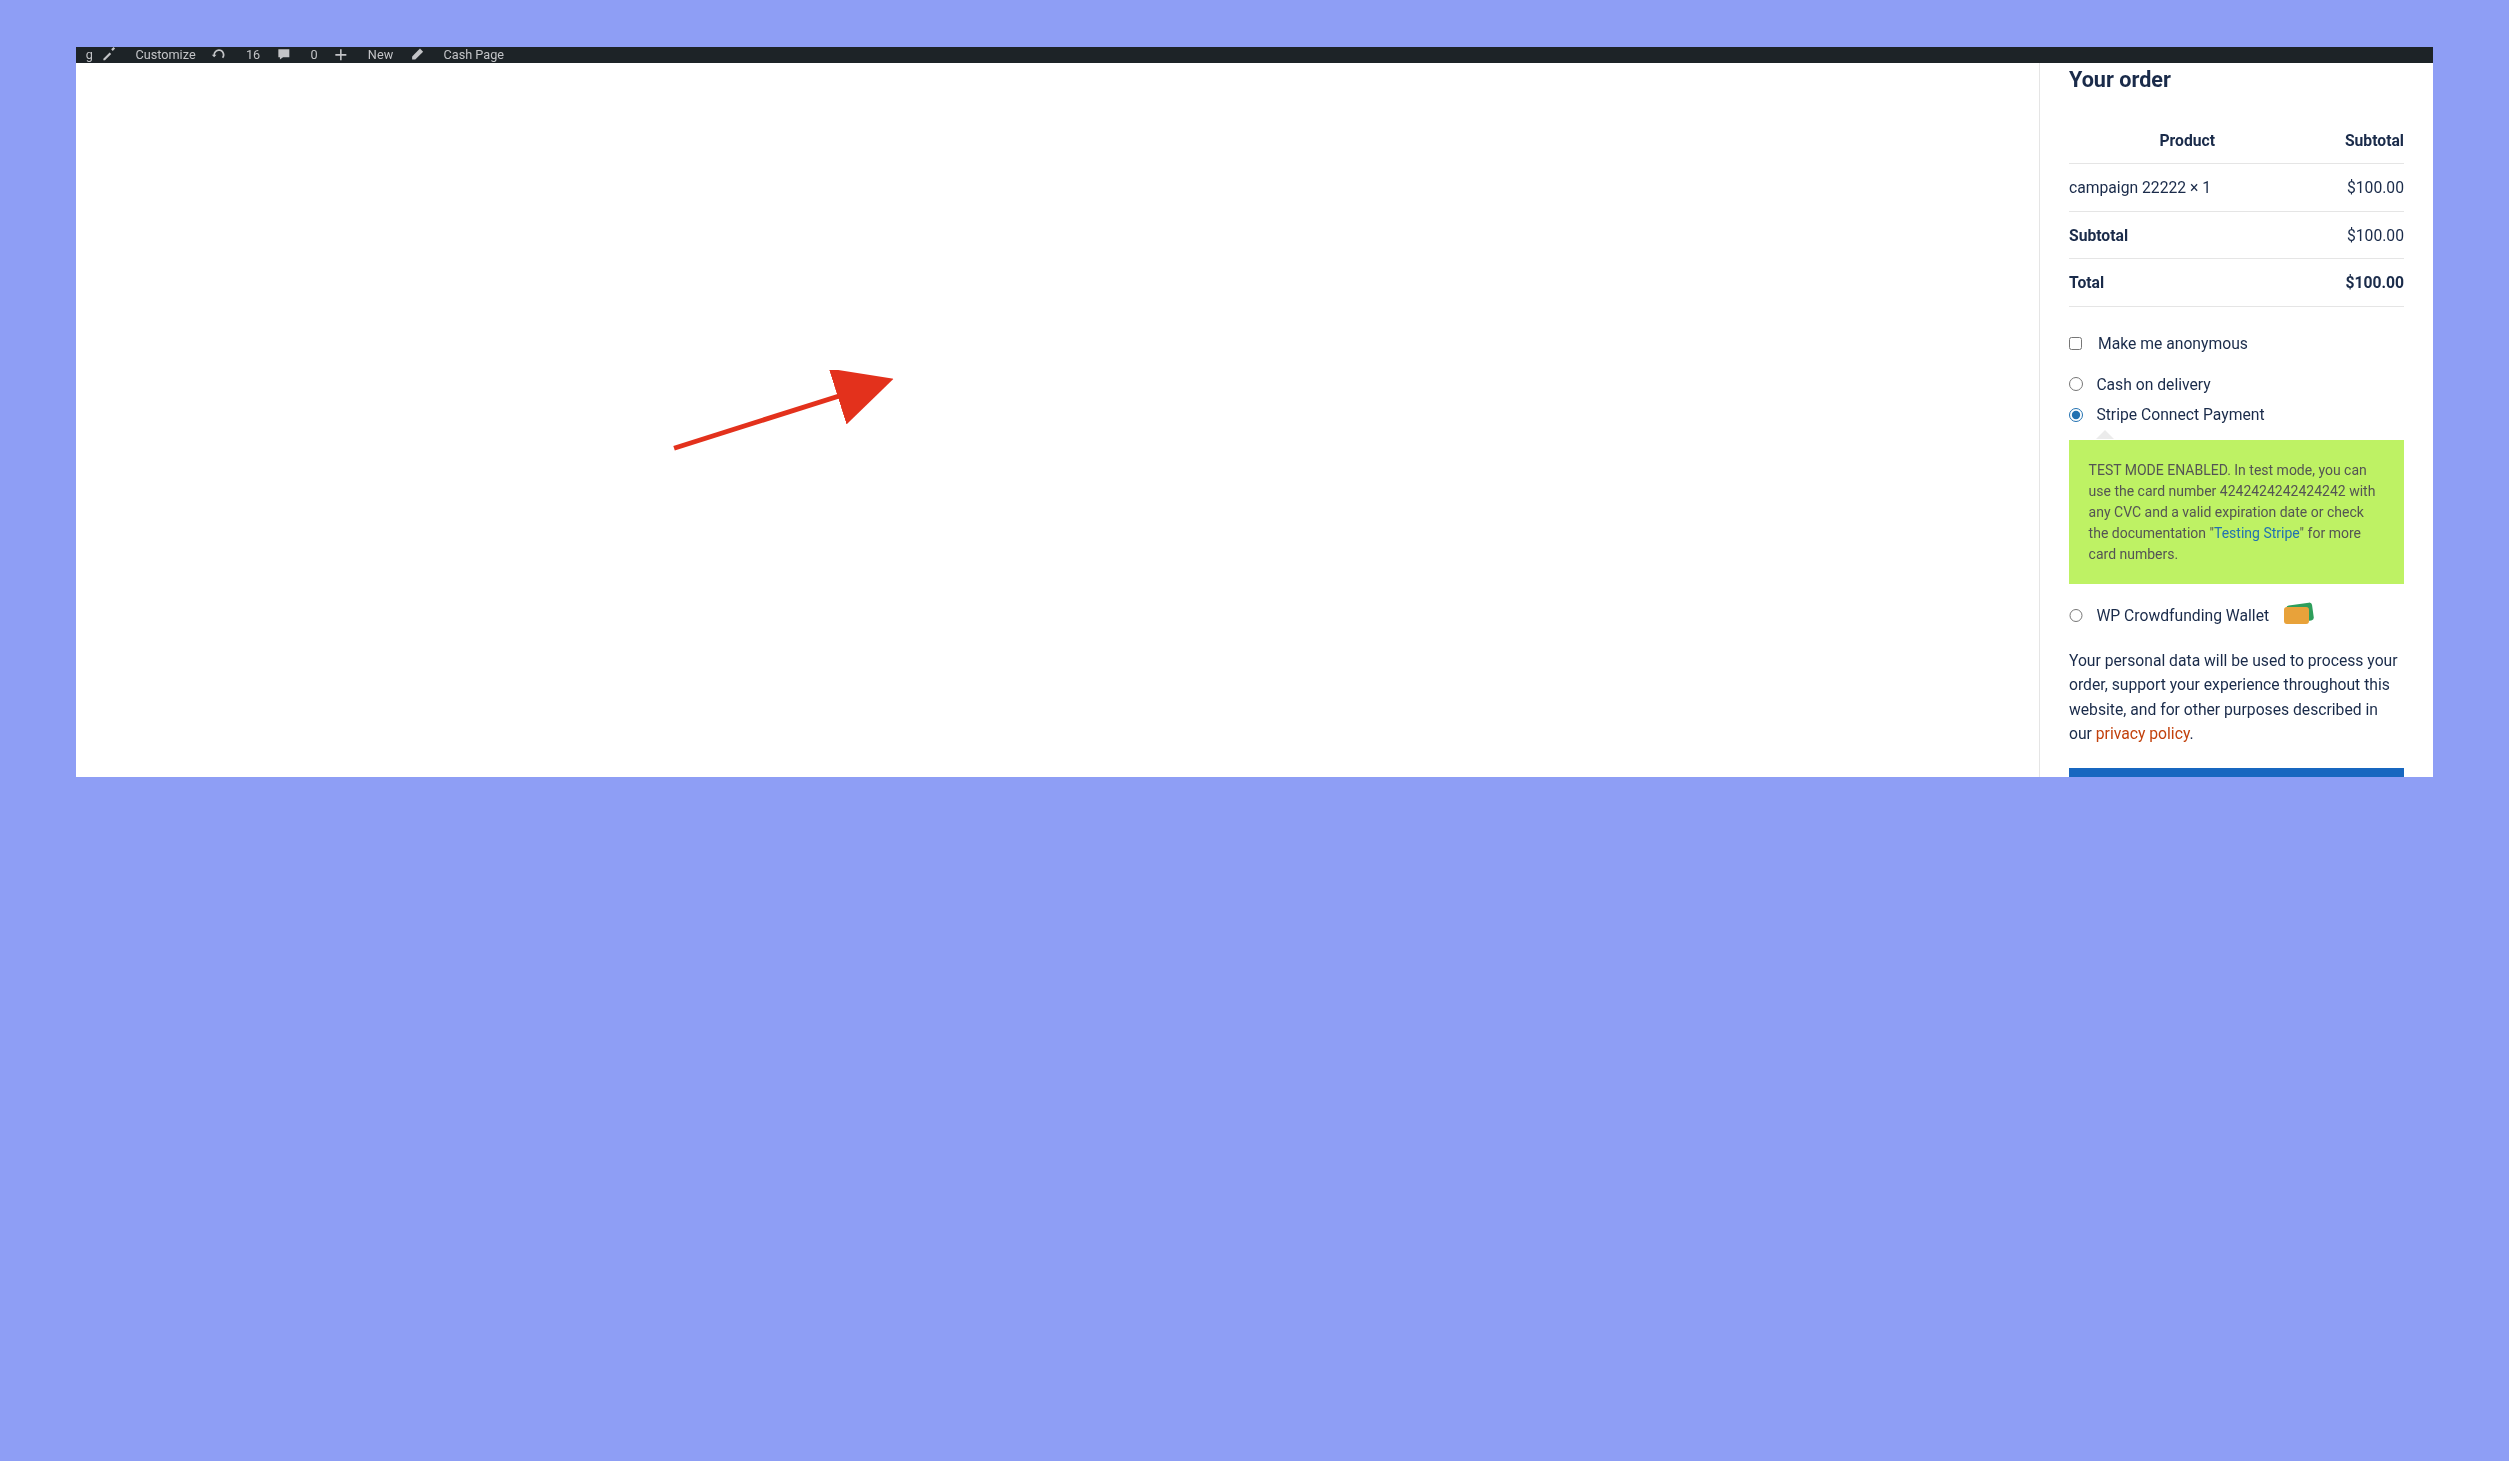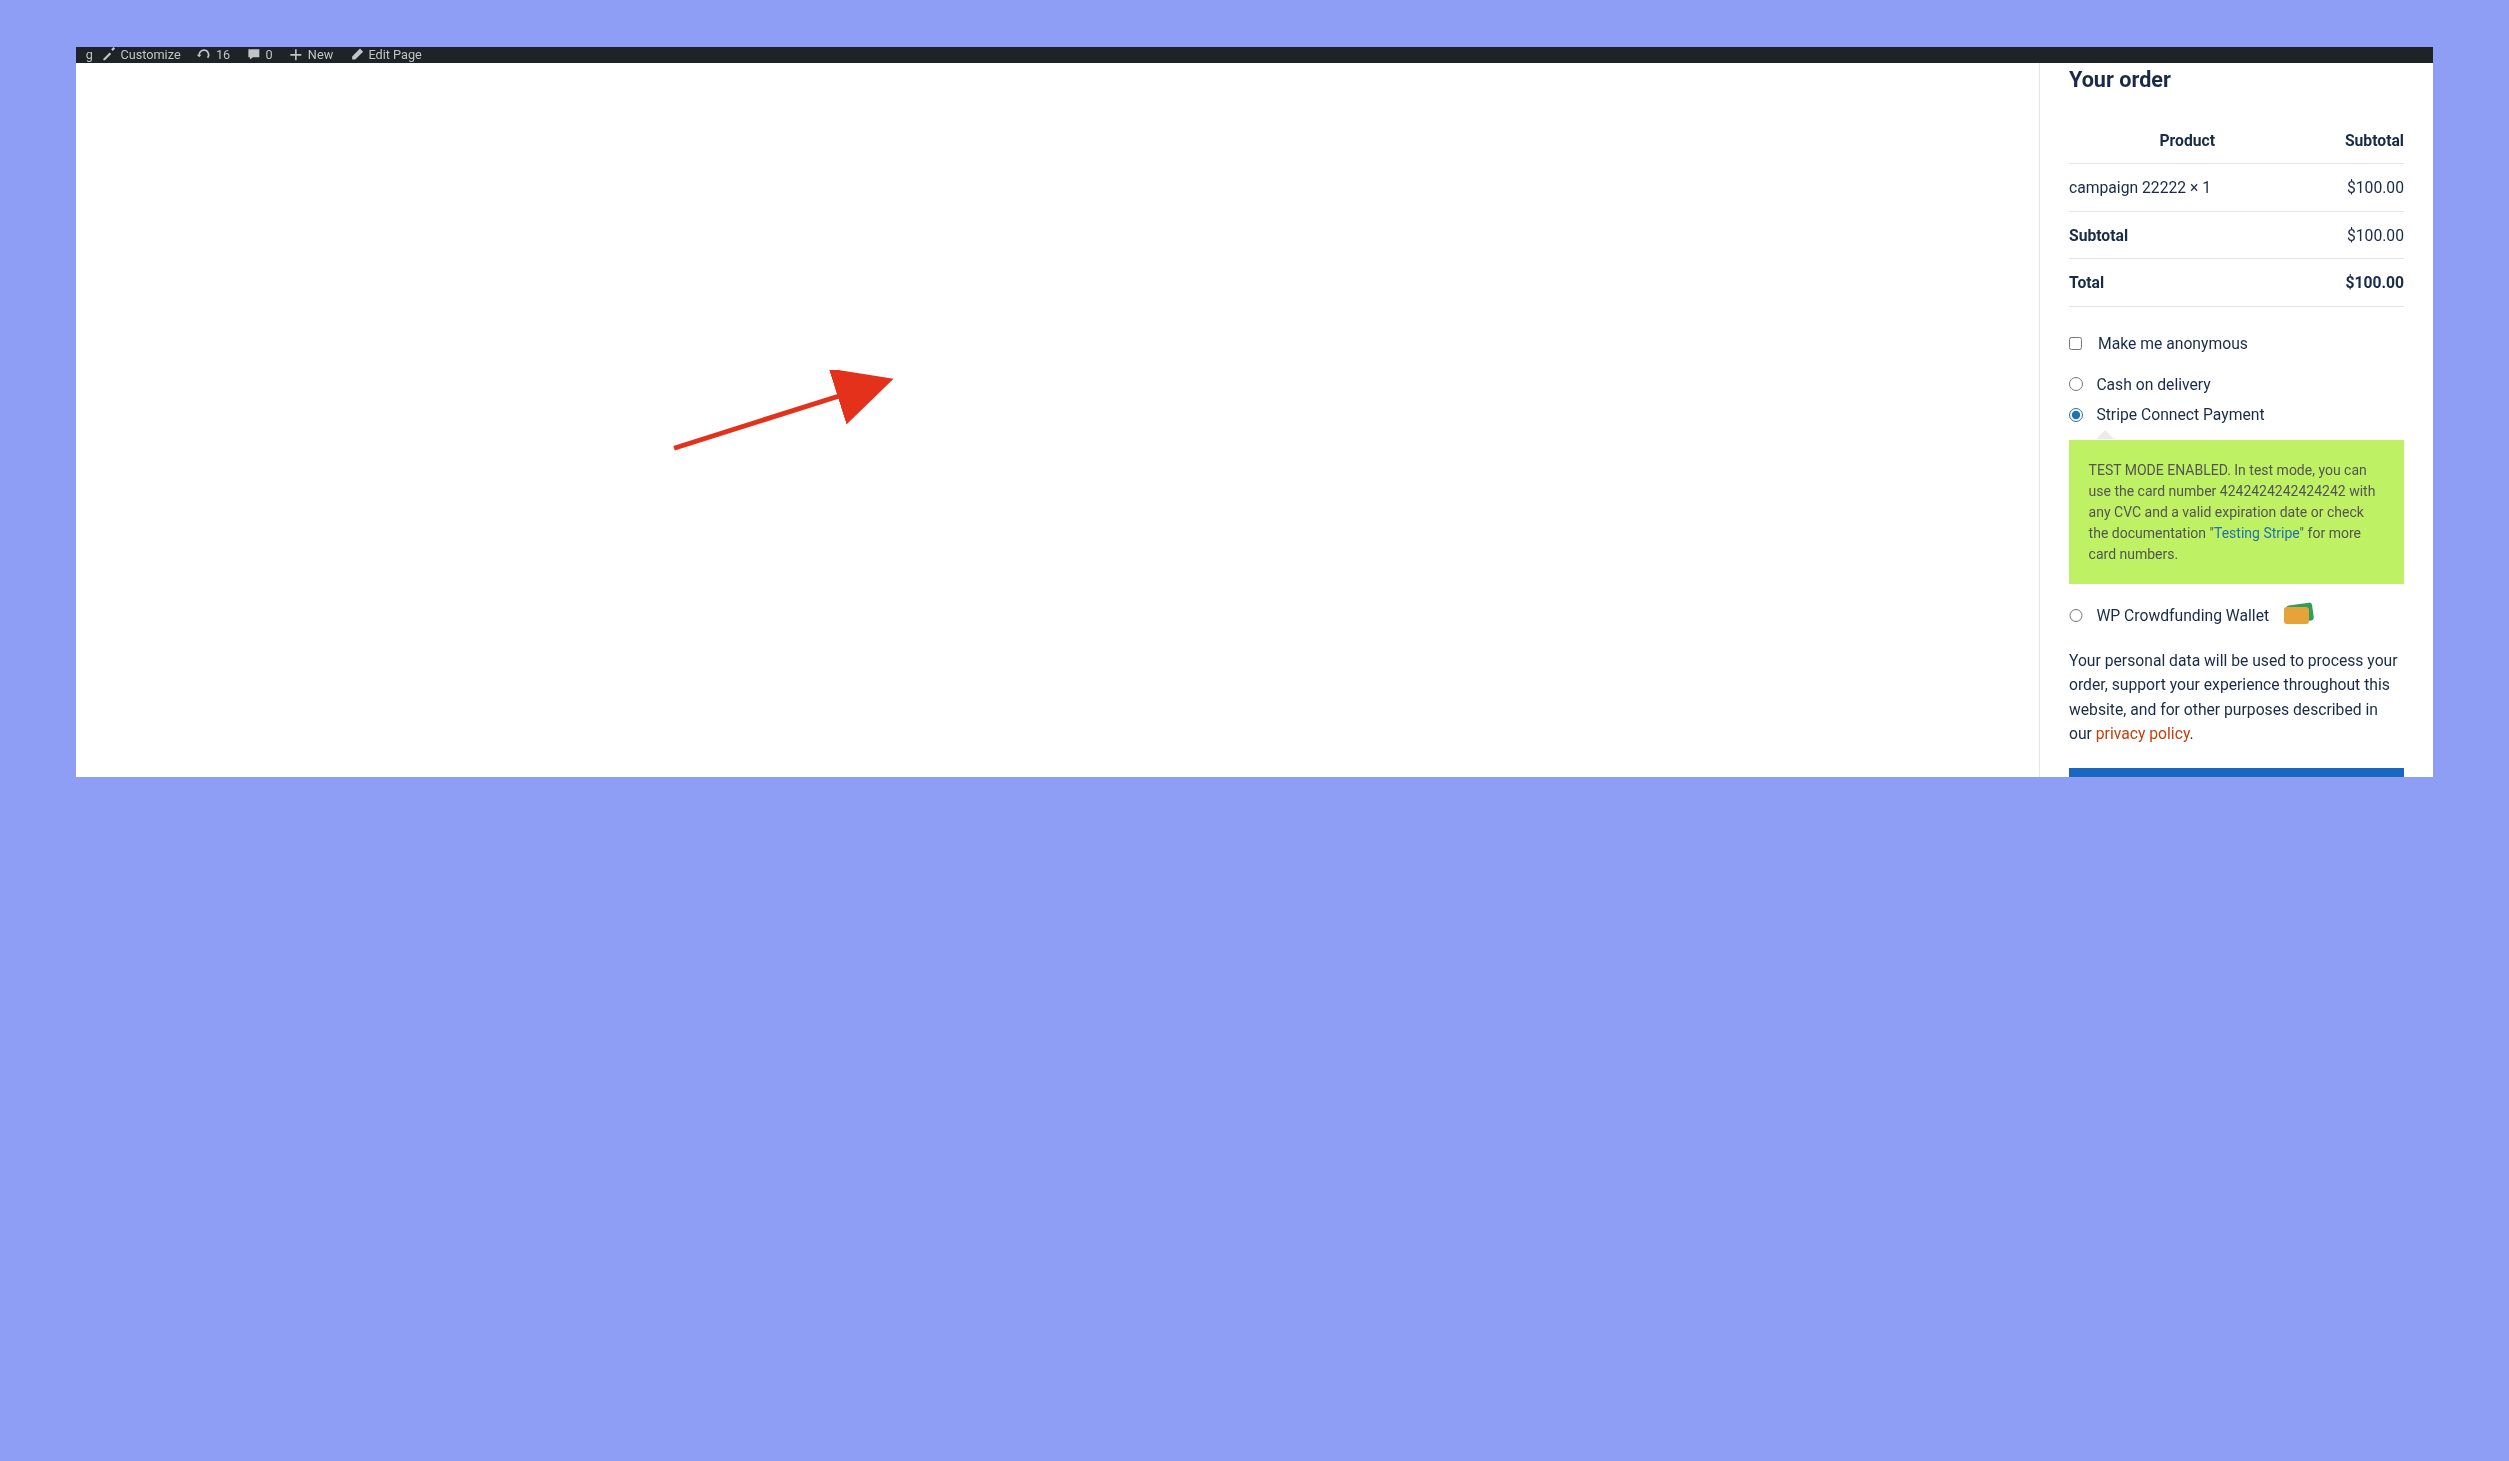--- a/index.html
+++ b/index.html
@@ -1,19 +1,19 @@
 <!DOCTYPE html>
 <html><head>
 <meta charset="utf-8">
 <style>
 *{box-sizing:border-box;margin:0;padding:0}
 body{background:#8e9ef5;font-family:-apple-system,BlinkMacSystemFont,"Segoe UI",Roboto,sans-serif;min-height:100vh;padding:47px 76px}
 .browser-frame{background:#fff;width:100%;height:730px;display:flex;flex-direction:column;overflow:hidden;position:relative}
 .admin-bar{background:#1d2327;color:#c3c4c7;height:29px;display:flex;align-items:center;padding:0 7.8px;font-size:12.7px}
-.admin-item{display:flex;align-items:center;gap:4px;padding:0 7.8px;height:100%;cursor:pointer}
+.admin-item{display:flex;align-items:center;gap:19px;padding:0 7.8px;height:100%;cursor:pointer}
 .admin-icon{display:inline-flex;align-items:center}
 .page-body{flex:1;display:flex;background:#fff}
 .left-area{flex:1}
 .order-sidebar{width:394px;border-left:1px solid #e5e5e5;padding:0 29px;display:flex;flex-direction:column}
 .order-title{font-size:21.6px;font-weight:700;color:#1a2b4a;margin-bottom:25.5px;margin-top:3.9px}
 .order-table{width:100%;border-collapse:collapse}
 .order-table th{text-align:center;font-size:15.7px;font-weight:700;color:#1a2b4a;padding:13.7px 0;border-bottom:1px solid rgba(0,0,0,0.1)}
 .order-table th:last-child,.order-table td:last-child{text-align:right}
 .order-table td{font-size:15.7px;padding:13.7px 0;border-bottom:1px solid rgba(0,0,0,0.1);color:#1a2b4a}
 .order-table .bold-row td{font-weight:700}
@@ -70,21 +70,21 @@
           </svg>
         </span>
       <span>New</span>
     </div>
     <div class="admin-item">
       <span class="admin-icon">
           <svg width="15.7" height="15.7" viewBox="0 0 20 20" fill="currentColor">
             <path d="M14 2l4 4-10 10H4v-4L14 2z"></path>
           </svg>
         </span>
-      <span>Edit Page</span>
+      <span>Cash Page</span>
     </div>
   </div>
 
   <div class="page-body">
     <div class="left-area"></div>
     <div class="order-sidebar">
       <h2 class="order-title">Your order</h2>
       <table class="order-table">
         <thead>
           <tr>

